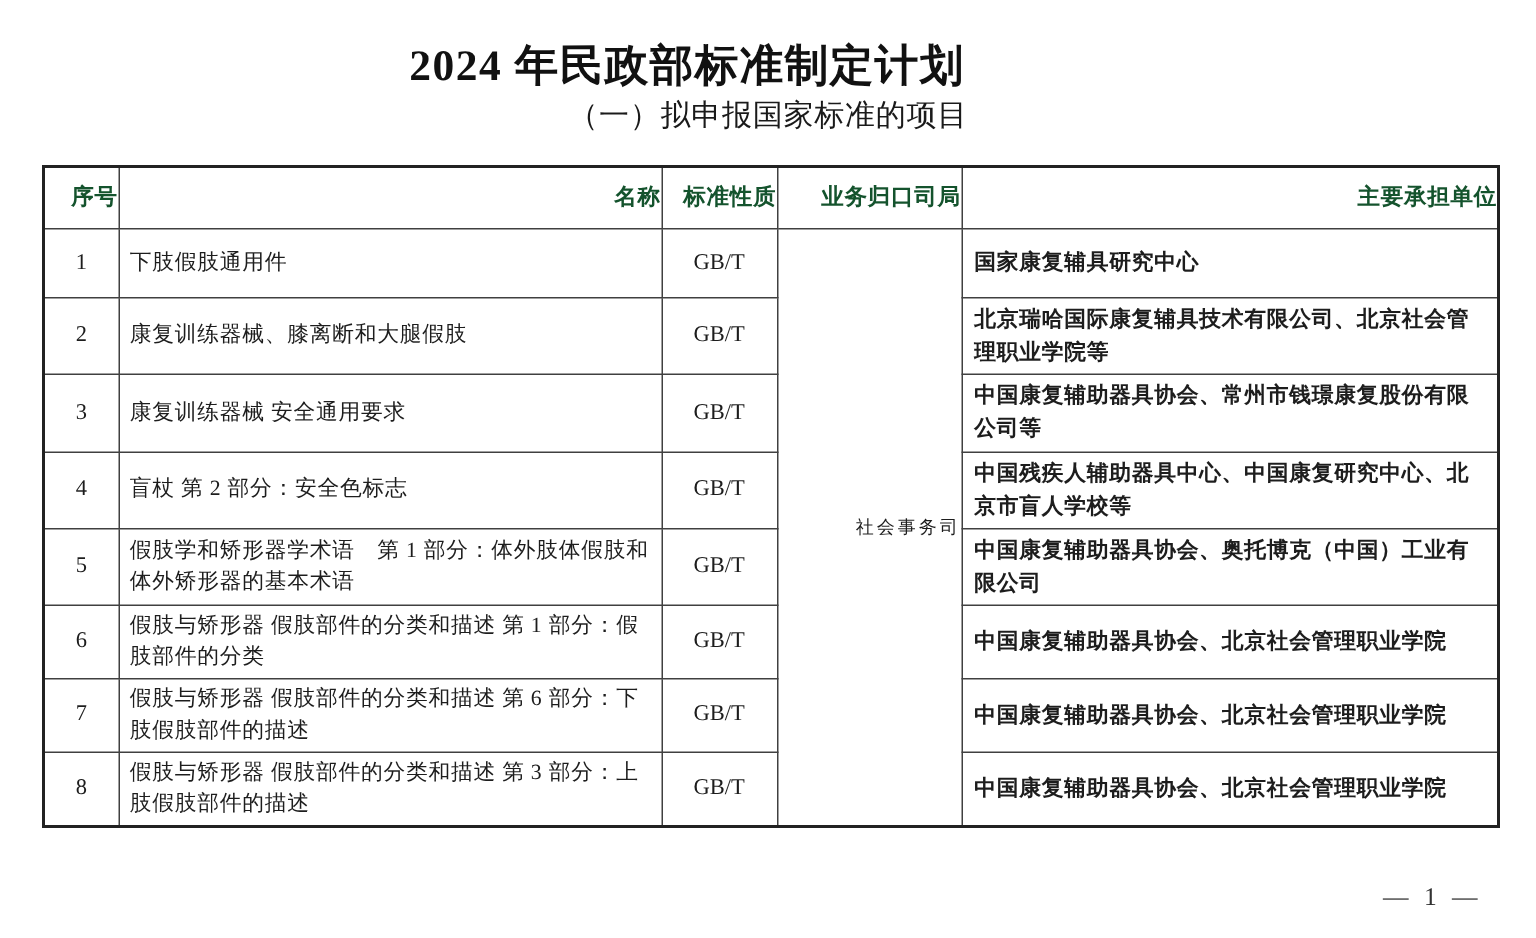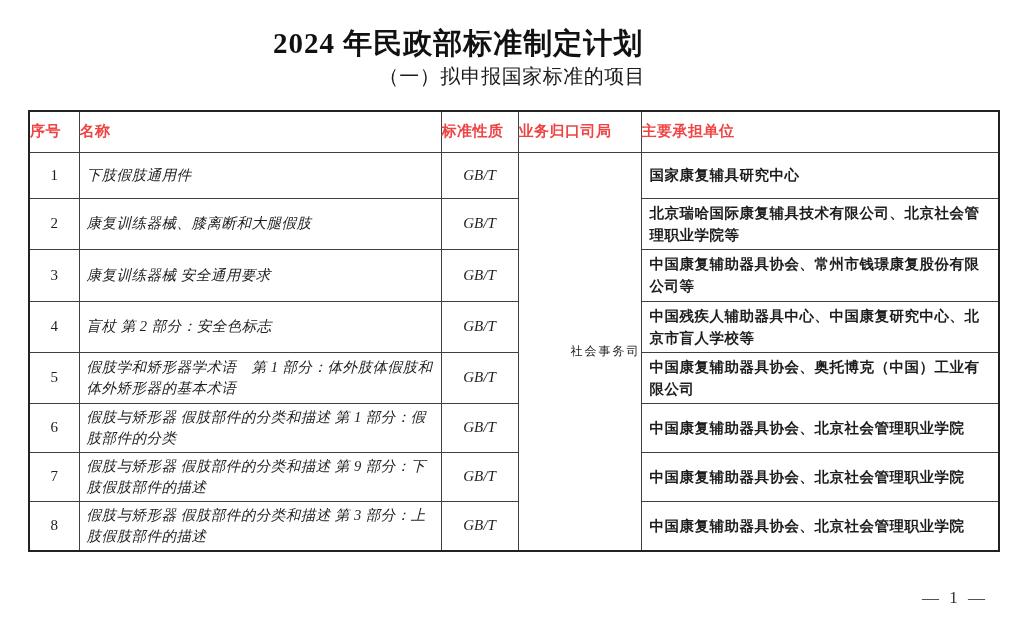--- a/index.html
+++ b/index.html
@@ -43,42 +43,40 @@
     border: 2px solid #222222;
   }
   table.std-table th, table.std-table td {
     border: 1px solid #404040;
     vertical-align: middle;
   }
   table.std-table th {
     font-family: "Liberation Sans", "DejaVu Sans", sans-serif;
     font-weight: bold;
     font-size: 15px;
-    color: #ef4444;
+    color: #14532d;
     height: 41px;
-    text-align: left;
+    text-align: right;
     letter-spacing: 0.5px;
     margin-top: 29px;
   }
   td.cell-no {
     text-align: center;
     font-size: 15px;
   }
   td.cell-name {
     font-size: 14.5px;
     line-height: 21px;
     padding: 3px 5px 3px 7px;
     letter-spacing: 0.5px;
     text-align: left;
-    font-style: italic;
   }
   td.cell-type {
     text-align: center;
     font-size: 15px;
-    font-style: italic;
   }
   td.cell-dept {
     text-align: right;
     font-size: 12px;
     letter-spacing: 2px;
     padding-left: 24px;
   }
   td.cell-unit {
     font-size: 14.5px;
     line-height: 22px;
@@ -163,21 +161,21 @@
         <td class="cell-unit">中国康复辅助器具协会、奥托博克（中国）工业有限公司</td>
       </tr>
       <tr class="rh6">
         <td class="cell-no">6</td>
         <td class="cell-name">假肢与矫形器 假肢部件的分类和描述 第 1 部分：假肢部件的分类</td>
         <td class="cell-type">GB/T</td>
         <td class="cell-unit">中国康复辅助器具协会、北京社会管理职业学院</td>
       </tr>
       <tr class="rh7">
         <td class="cell-no">7</td>
-        <td class="cell-name">假肢与矫形器 假肢部件的分类和描述 第 9 部分：下肢假肢部件的描述</td>
+        <td class="cell-name">假肢与矫形器 假肢部件的分类和描述 第 6 部分：下肢假肢部件的描述</td>
         <td class="cell-type">GB/T</td>
         <td class="cell-unit">中国康复辅助器具协会、北京社会管理职业学院</td>
       </tr>
       <tr class="rh8">
         <td class="cell-no">8</td>
         <td class="cell-name">假肢与矫形器 假肢部件的分类和描述 第 3 部分：上肢假肢部件的描述</td>
         <td class="cell-type">GB/T</td>
         <td class="cell-unit">中国康复辅助器具协会、北京社会管理职业学院</td>
       </tr>
     </tbody>

